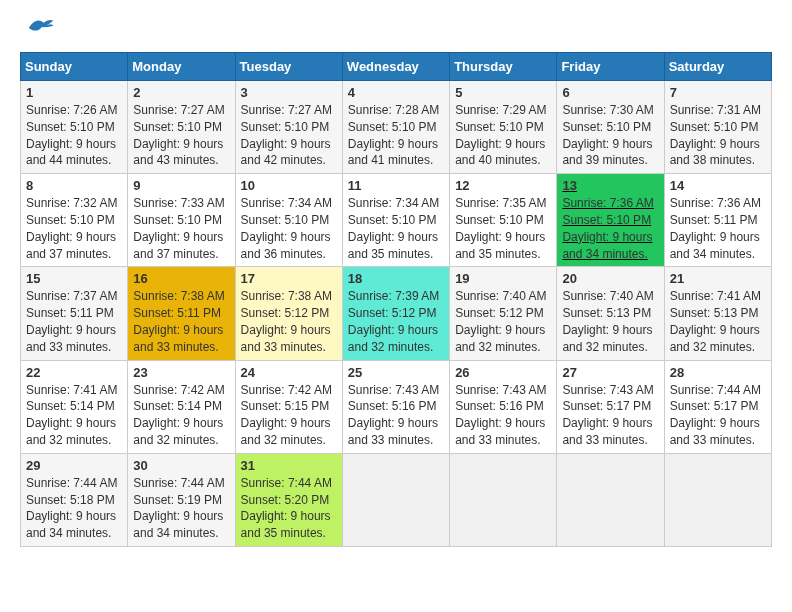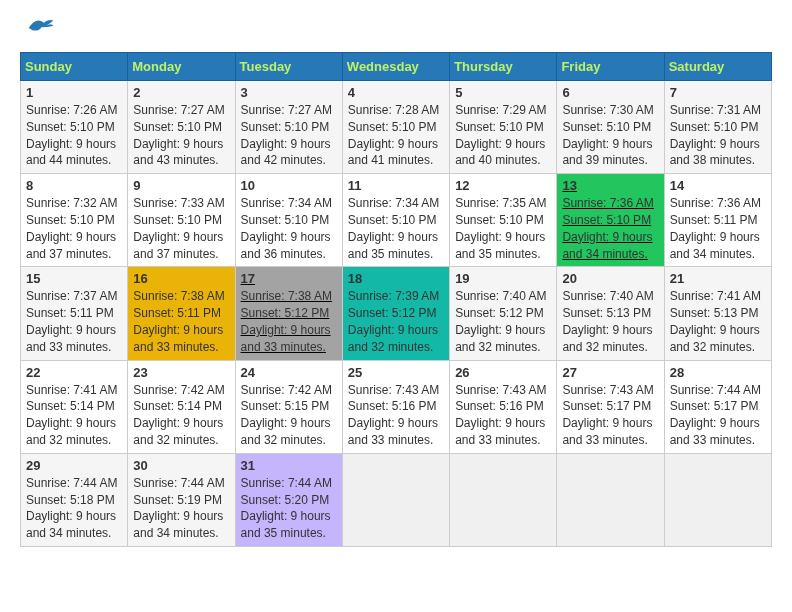--- a/index.html
+++ b/index.html
@@ -46,21 +46,21 @@
       font-size: 14px;
       color: #555;
     }
     .calendar {
       width: 100%;
       border-collapse: collapse;
       font-size: 11px;
     }
     .calendar th {
       background: #2678b6;
-      color: #bef264;
+      color: #ffffff;
       padding: 6px 4px;
       text-align: left;
       font-size: 13px;
       font-weight: bold;
       border: 1px solid #1a5f9a;
     }
     .calendar td {
       vertical-align: top;
       padding: 4px 5px;
       border: 1px solid #ccc;
@@ -188,25 +188,25 @@
       </tr>
       <tr>
         <td style="background: rgb(245, 245, 245);">
           <span class="day-number">15</span>
           <div class="day-info">Sunrise: 7:37 AM<br>Sunset: 5:11 PM<br>Daylight: 9 hours and 33 minutes.</div>
         </td>
         <td style="background: #eab308;">
           <span class="day-number">16</span>
           <div class="day-info">Sunrise: 7:38 AM<br>Sunset: 5:11 PM<br>Daylight: 9 hours and 33 minutes.</div>
         </td>
-        <td style="background: #a3a3a3; text-decoration: underline;">
+        <td style="background: #fef9c3;">
           <span class="day-number">17</span>
           <div class="day-info">Sunrise: 7:38 AM<br>Sunset: 5:12 PM<br>Daylight: 9 hours and 33 minutes.</div>
         </td>
-        <td style="background: #14b8a6;">
+        <td style="background: #5eead4;">
           <span class="day-number">18</span>
           <div class="day-info">Sunrise: 7:39 AM<br>Sunset: 5:12 PM<br>Daylight: 9 hours and 32 minutes.</div>
         </td>
         <td style="background: rgb(245, 245, 245);">
           <span class="day-number">19</span>
           <div class="day-info">Sunrise: 7:40 AM<br>Sunset: 5:12 PM<br>Daylight: 9 hours and 32 minutes.</div>
         </td>
         <td style="background: rgb(245, 245, 245);">
           <span class="day-number">20</span>
           <div class="day-info">Sunrise: 7:40 AM<br>Sunset: 5:13 PM<br>Daylight: 9 hours and 32 minutes.</div>
@@ -248,21 +248,21 @@
       </tr>
       <tr>
         <td style="background: rgb(245, 245, 245);">
           <span class="day-number">29</span>
           <div class="day-info">Sunrise: 7:44 AM<br>Sunset: 5:18 PM<br>Daylight: 9 hours and 34 minutes.</div>
         </td>
         <td style="background: rgb(245, 245, 245);">
           <span class="day-number">30</span>
           <div class="day-info">Sunrise: 7:44 AM<br>Sunset: 5:19 PM<br>Daylight: 9 hours and 34 minutes.</div>
         </td>
-        <td style="background: #c4b5fd;">
+        <td style="background: #bef264;">
           <span class="day-number">31</span>
           <div class="day-info">Sunrise: 7:44 AM<br>Sunset: 5:20 PM<br>Daylight: 9 hours and 35 minutes.</div>
         </td>
         <td class="empty-cell"></td>
         <td class="empty-cell"></td>
         <td class="empty-cell"></td>
         <td class="empty-cell"></td>
       </tr>
     </tbody>
 </table>

